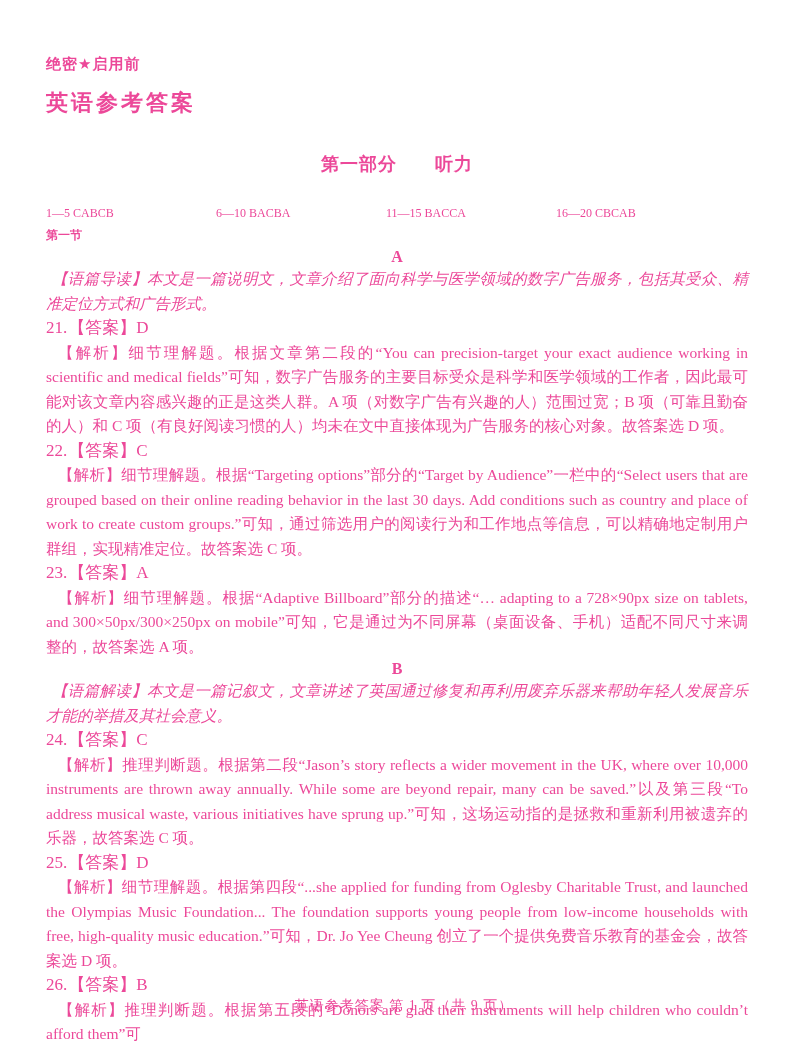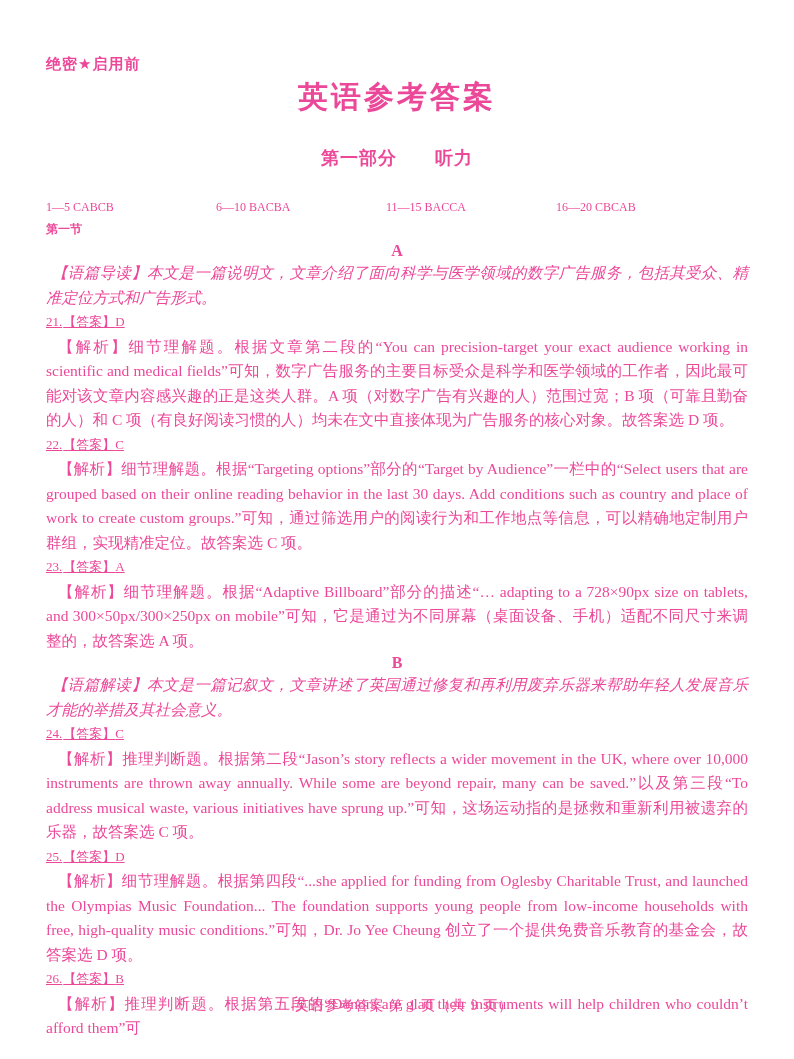--- a/index.html
+++ b/index.html
@@ -16,25 +16,25 @@
     overflow: hidden;
   }
   .secret {
     font-family: "Liberation Sans", "DejaVu Sans", sans-serif;
     font-weight: bold;
     font-size: 15px;
     line-height: 20px;
     letter-spacing: 1px;
   }
   .title {
-    margin: 2px 0 0 0;
-    text-align: center;
+    margin: 8px 0 0 0;
+    text-align: left;
     font-family: "Liberation Serif", "DejaVu Serif", serif;
     font-weight: bold;
-    font-size: 30px;
+    font-size: 22px;
     line-height: 42px;
     letter-spacing: 3px;
   }
   .part-heading {
     margin: 0;
     text-align: center;
     font-family: "Liberation Sans", "DejaVu Sans", sans-serif;
     font-weight: bold;
     font-size: 18px;
     line-height: 24px;
@@ -65,24 +65,23 @@
   }
   .intro {
     margin: 0;
     font-style: italic;
     font-size: 15.5px;
     line-height: 24.5px;
     text-align: justify;
     text-indent: 6px;
   }
   .qa-head {
-    font-size: 13px;
+    font-size: 17px;
     line-height: 24.5px;
     white-space: nowrap;
-    text-decoration: underline;
   }
   .qa-head .num { padding-right: 1px; }
   .analysis {
     margin: 0;
     font-size: 15.5px;
     line-height: 24.5px;
     text-align: justify;
     text-indent: 12px;
   }
   .footer {
@@ -141,21 +140,21 @@
 
   <p class="intro"><span>【语篇解读】</span><span>本文是一篇记叙文，文章讲述了英国通过修复和再利用废弃乐器来帮助年轻人发展音乐才能的举措及其社会意义。</span></p>
 
   <div>
     <div class="qa-head"><span class="num">24.</span><span>【答案】</span><span>C</span></div>
     <p class="analysis"><span>【解析】</span><span>推理判断题。根据第二段“Jason’s story reflects a wider movement in the UK, where over 10,000 instruments are thrown away annually. While some are beyond repair, many can be saved.”以及第三段“To address musical waste, various initiatives have sprung up.”可知，这场运动指的是拯救和重新利用被遗弃的乐器，故答案选 C 项。</span></p>
   </div>
 
   <div>
     <div class="qa-head"><span class="num">25.</span><span>【答案】</span><span>D</span></div>
-    <p class="analysis"><span>【解析】</span><span>细节理解题。根据第四段“...she applied for funding from Oglesby Charitable Trust, and launched the Olympias Music Foundation... The foundation supports young people from low-income households with free, high-quality music conditions.”可知，Dr. Jo Yee Cheung 创立了一个提供免费音乐教育的基金会，故答案选 D 项。</span></p>
+    <p class="analysis"><span>【解析】</span><span>细节理解题。根据第四段“...she applied for funding from Oglesby Charitable Trust, and launched the Olympias Music Foundation... The foundation supports young people from low-income households with free, high-quality music education.”可知，Dr. Jo Yee Cheung 创立了一个提供免费音乐教育的基金会，故答案选 D 项。</span></p>
   </div>
 
   <div>
     <div class="qa-head"><span class="num">26.</span><span>【答案】</span><span>B</span></div>
     <p class="analysis"><span>【解析】</span><span>推理判断题。根据第五段的“Donors are glad their instruments will help children who couldn’t afford them”可</span></p>
   </div>
 
   <div class="footer">英语参考答案 第 1 页（共 9 页）</div>
 
 </div>

